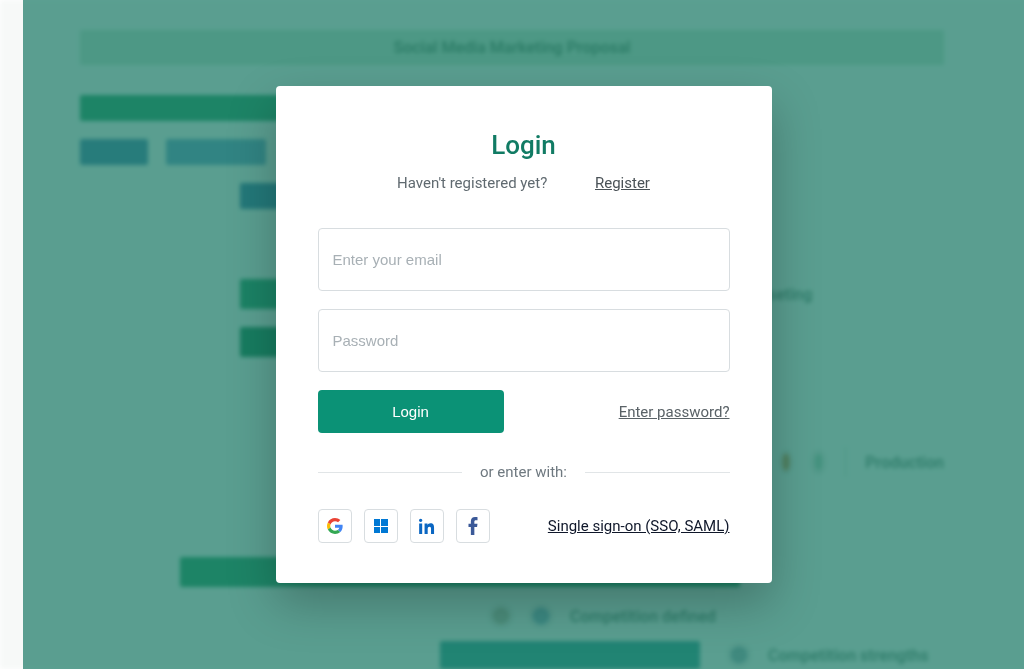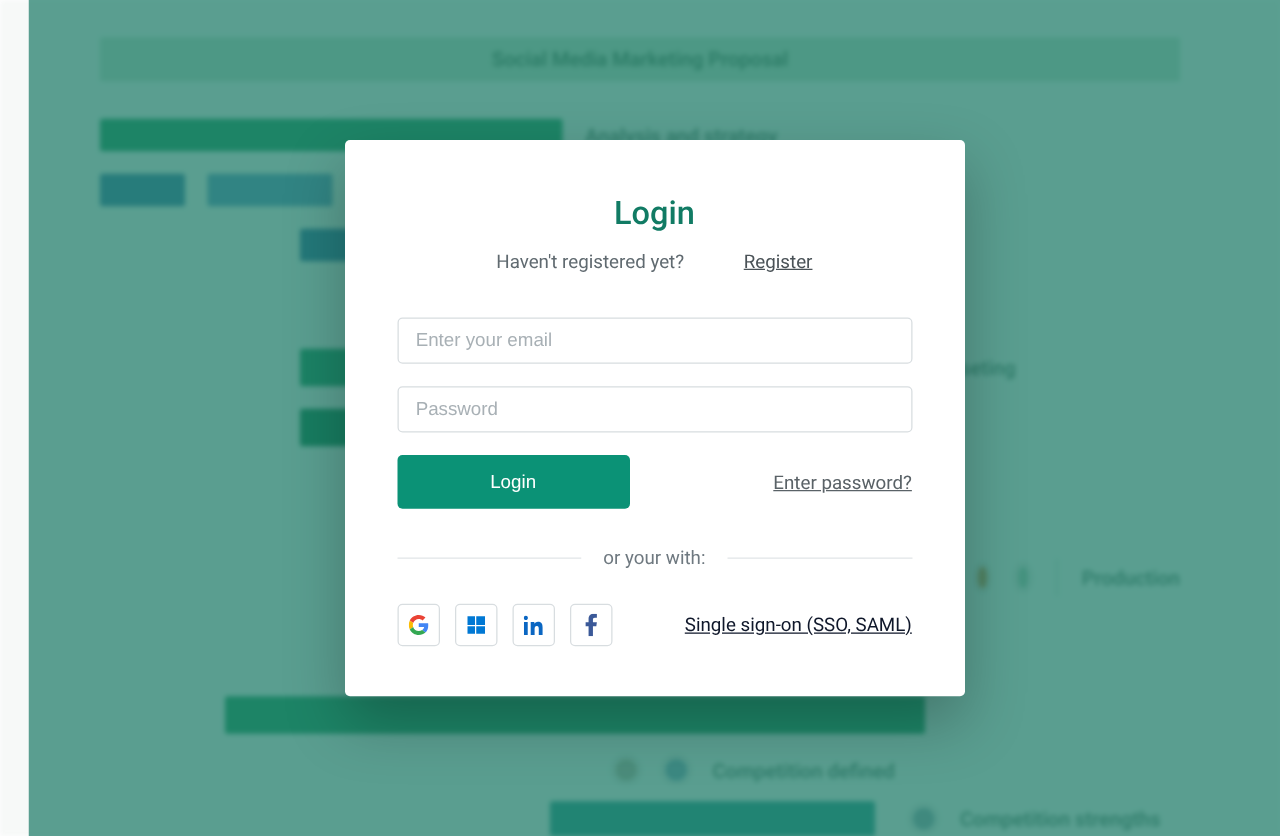--- a/index.html
+++ b/index.html
@@ -62,21 +62,21 @@
       font-weight:500;
       color:#117b64;
       margin-bottom:14px;
     }
     .reg-line { text-align:center; color:#606a70; font-size:15px; margin-bottom:36px; }
     .reg-line a { color:#4a5257; text-decoration: underline; cursor:pointer;padding-left:44px; }
     .field {
       width:100%;
       border:1px solid #d8dde0;
       border-radius:4px;
-      padding: 9px 14px;
+      padding: 22px 14px;
       font-size:15px;
       color:#333;
       margin-bottom:18px;
       outline:none;
     }
     .field::placeholder { color: #a8b0b5; }
     .btn-row { display:flex; align-items:center; justify-content:space-between; margin-bottom:30px; }
     .login-btn {
       background:#0b9276;
       color:#fff;
@@ -162,21 +162,21 @@
     <input type="text" class="field" placeholder="Enter your email" style="">
     <input type="password" class="field" placeholder="Password" style="">
 
     <div class="btn-row">
       <button class="login-btn">Login</button>
       <a class="forgot">Enter password?</a>
     </div>
 
     <div class="sep-row">
       <div class="line"></div>
-      <div class="txt">or your with:</div>
+      <div class="txt">or enter with:</div>
       <div class="line"></div>
     </div>
 
     <div class="social-row">
       <div class="social-btns">
         <button class="social-btn">
           <svg class="icon-google" viewBox="0 0 48 48">
               <path fill="#EA4335" d="M24 9.5c3.54 0 6.71 1.22 9.21 3.6l6.85-6.85C35.9 2.38 30.47 0 24 0 14.62 0 6.51 5.38 2.56 13.22l7.98 6.19C12.43 13.72 17.74 9.5 24 9.5z"></path>
               <path fill="#4285F4" d="M46.98 24.55c0-1.57-.15-3.09-.38-4.55H24v9.02h12.94c-.58 2.96-2.26 5.48-4.78 7.18l7.73 6c4.51-4.18 7.09-10.36 7.09-17.65z"></path>
               <path fill="#FBBC05" d="M10.53 28.59c-.48-1.45-.76-2.99-.76-4.59s.27-3.14.76-4.59l-7.98-6.19C.92 16.46 0 20.12 0 24c0 3.88.92 7.54 2.56 10.78l7.97-6.19z"></path>

